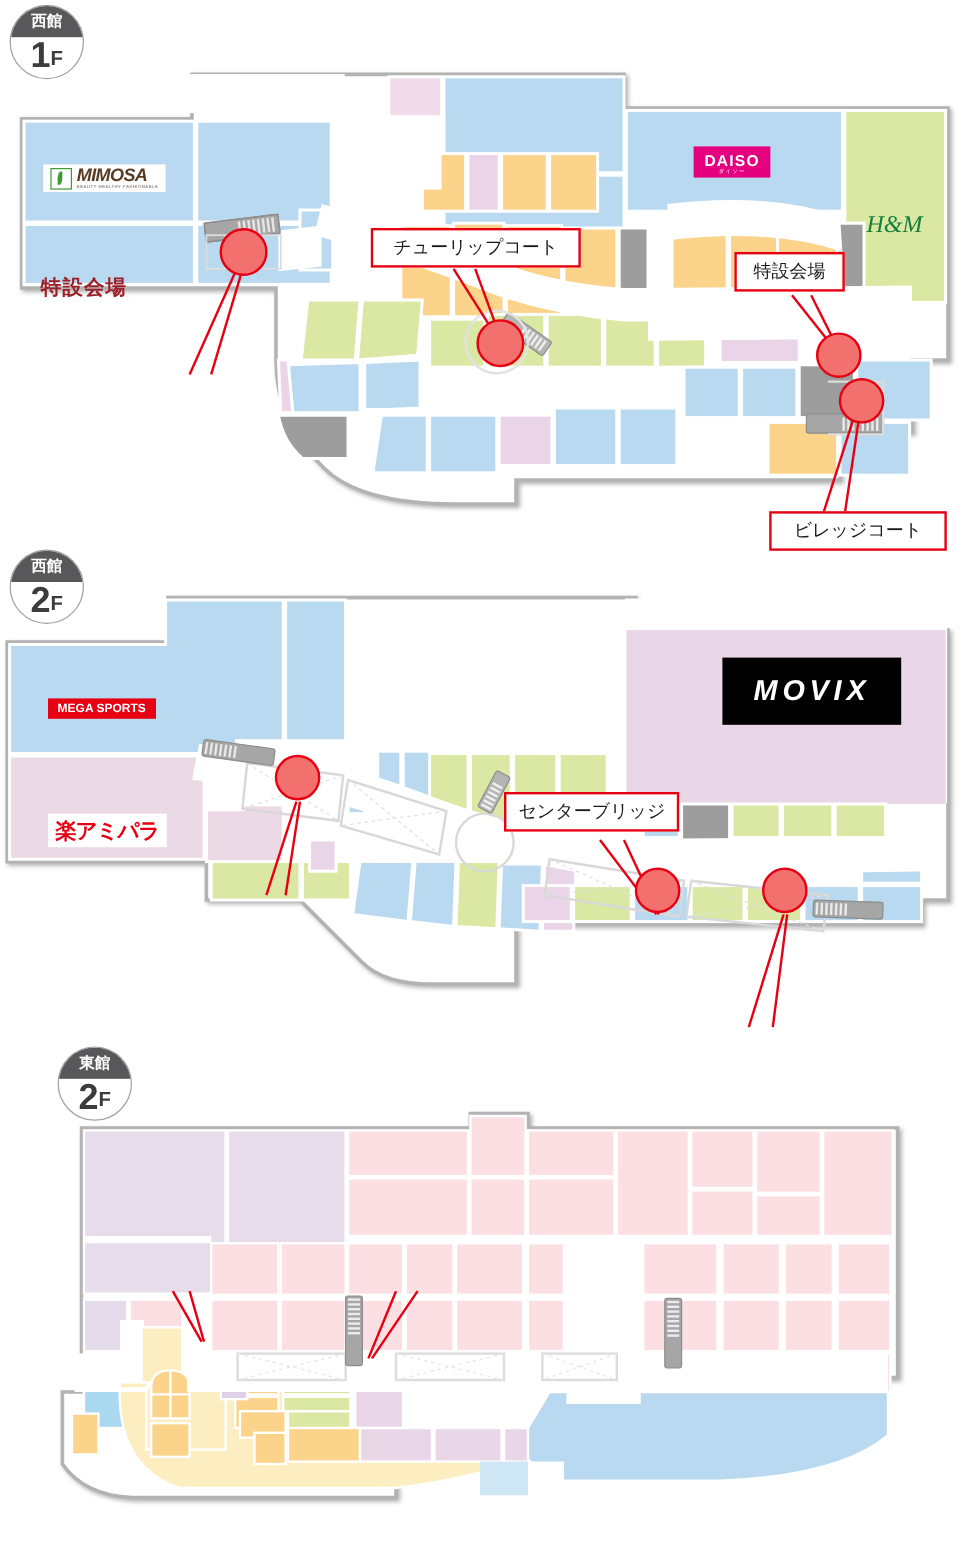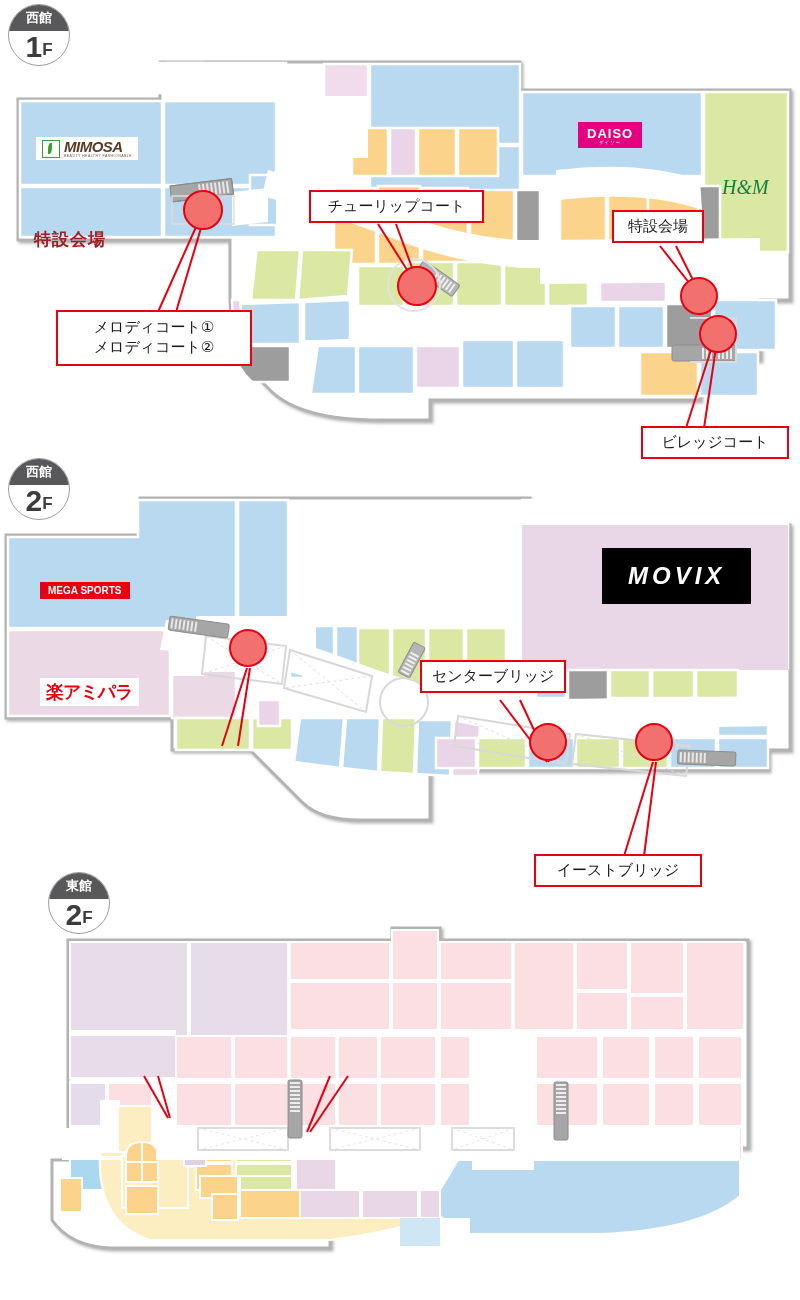--- a/index.html
+++ b/index.html
@@ -256,22 +256,20 @@
       <path d="M716 334 L686 428"></path>
         <path d="M718 334 L704 428"></path>
     </g>
   </svg>
 
   <div class="marker" style="left:183px;top:190px;width:40px;height:40px;"></div>
   <div class="marker" style="left:397px;top:266px;width:40px;height:40px;"></div>
   <div class="marker" style="left:680px;top:277px;width:38px;height:38px;"></div>
   <div class="marker" style="left:699px;top:315px;width:38px;height:38px;"></div>
 
-  <div class="callout two-line" style="left:56px;top:310px;width:196px;">メロディコート①
-メロディコート②</div>
   <div class="callout" style="left:309px;top:190px;width:175px;">チューリップコート</div>
   <div class="callout" style="left:612px;top:210px;width:92px;">特設会場</div>
   <div class="callout" style="left:613px;top:426px;width:148px;margin-left:28px;">ビレッジコート</div>
 
   <div class="logo logo-mimosa" style="left:36px;top:137px;">
     <div class="leaf"></div>
     <div>
       <div class="lm-txt">MIMOSA</div>
       <div class="lm-sub">BEAUTY  HEALTHY  FASHIONABLE</div>
     </div>
@@ -442,21 +440,20 @@
       <path d="M653 312 L624 406"></path>
         <path d="M656 312 L644 406"></path>
     </g>
   </svg>
 
   <div class="marker" style="left:229px;top:179px;width:38px;height:38px;"></div>
   <div class="marker" style="left:529px;top:273px;width:38px;height:38px;"></div>
   <div class="marker" style="left:635px;top:273px;width:38px;height:38px;"></div>
 
   <div class="callout" style="left:420px;top:210px;width:146px;">センターブリッジ</div>
-  <div class="callout" style="left:534px;top:404px;width:168px;">イーストブリッジ</div>
 
   <div class="logo logo-mega" style="left:40px;top:132px;">MEGA SPORTS</div>
   <div class="logo logo-amipara" style="left:40px;top:228px;">楽アミパラ</div>
   <div class="logo logo-movix" style="left:602px;top:98px;font-style:italic;">MOVIX</div>
 </section>
 
 <section class="map-section" id="sec-e2f">
 
   <div class="floor-badge" style="left:48px;top:12px;">
     <div class="bldg">東館</div>

